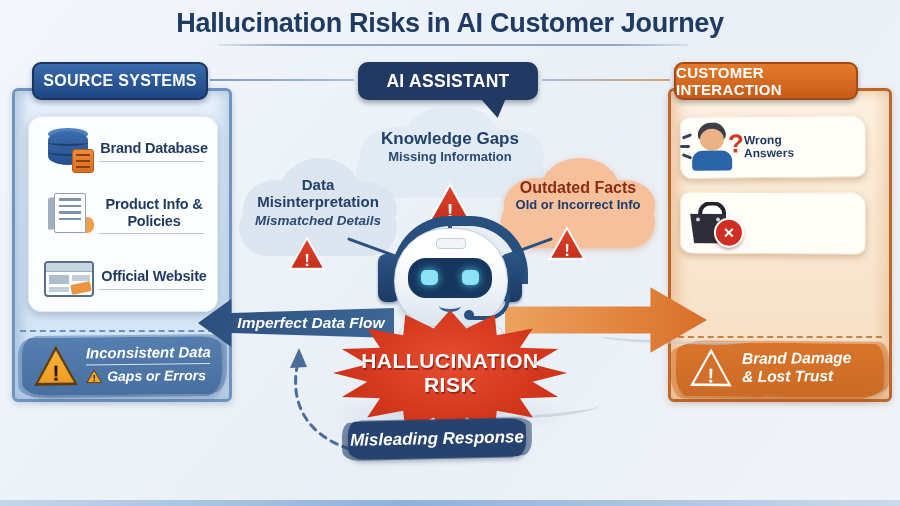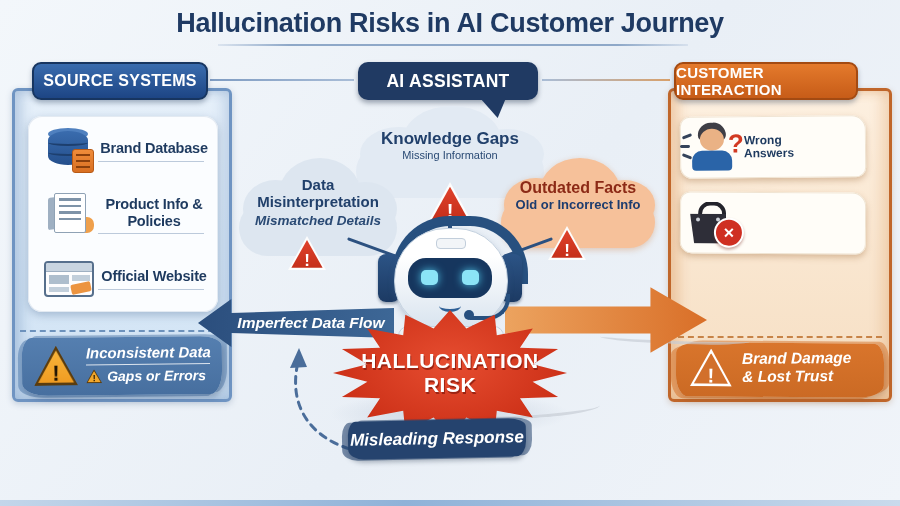--- a/index.html
+++ b/index.html
@@ -265,21 +265,21 @@
   </div>
   <div class="abs bubble-tail"></div>
 
   <div class="abs cloud" style="left:352px;top:106px;width:196px;height:94px;--cc:#e2eaf3;">
     <div class="lump l1"></div>
     <div class="lump l2"></div>
     <div class="lump l3"></div>
     <div class="cbody"></div>
     <div class="ctext">
       <div style="font-size:17px;font-weight:bold;color:#21406b;">Knowledge Gaps</div>
-      <div style="font-size:11px;font-weight:normal;color:#2a4a74;">Missing Information</div>
+      <div style="font-size:13px;font-weight:bold;color:#2a4a74;">Missing Information</div>
     </div>
   </div>
 
   <div class="abs cloud" style="left:236px;top:158px;width:164px;height:100px;--cc:#dde6f0;">
     <div class="lump l1"></div>
     <div class="lump l2"></div>
     <div class="lump l3"></div>
     <div class="cbody"></div>
     <div class="ctext" style="top:18%;">
       <div style="font-size:15px;font-weight:bold;color:#21406b;line-height:1.15;padding:0 10px;">Data Misinterpretation</div>

